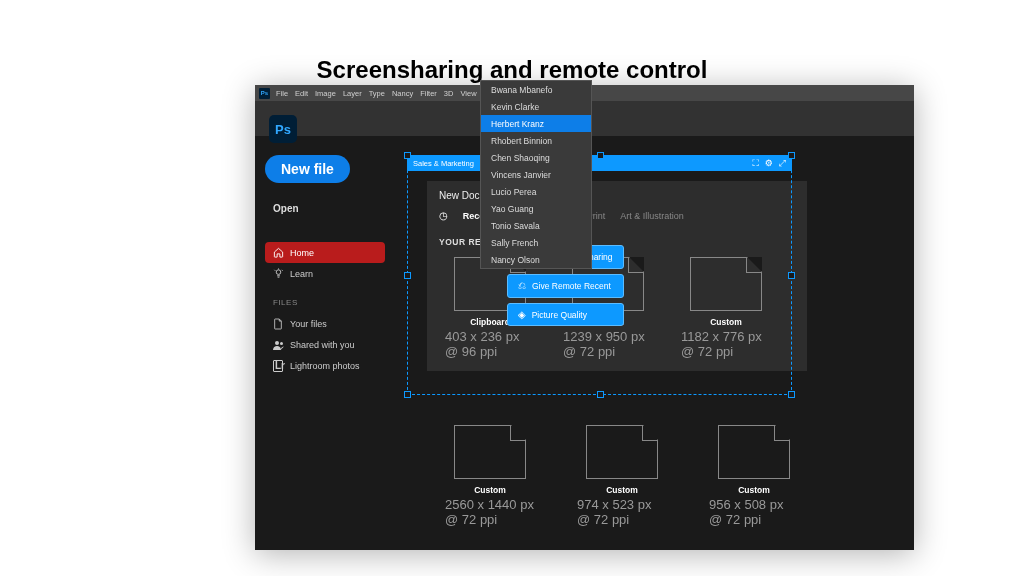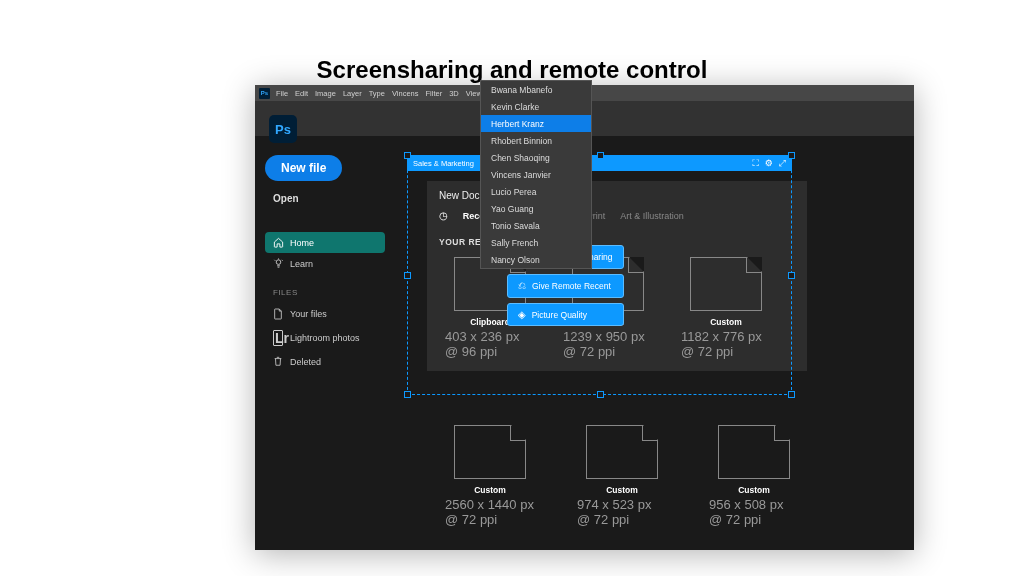--- a/index.html
+++ b/index.html
@@ -78,42 +78,42 @@
   top: 70px;
   width: 140px;
   padding: 0 10px;
 }
 .new-file-btn {
   background: #0d7ee8;
   color: #fff;
   border: none;
   border-radius: 14px;
   padding: 6px 16px;
-  font-size: 12px;
+  font-size: 14px;
   font-weight: 600;
   display: block;
-  margin-bottom: 12px;
+  margin-bottom: 20px;
 }
 .open-text {
   color: #ddd;
   font-size: 10px;
   font-weight: 600;
   padding-left: 8px;
 }
 .nav-group { margin-top: 28px; }
 .nav-item {
   display: flex;
   align-items: center;
   padding: 5px 8px;
   color: #ccc;
   font-size: 9px;
   gap: 7px;
   border-radius: 4px;
 }
-.nav-item.active { background: #0f766e; color: #fff; }
+.nav-item.active { background: #b91c1c; color: #fff; }
 .nav-icon { width: 10px; display: inline-block; text-align: center; }
 .files-label {
   color: #888;
   font-size: 8px;
   font-weight: 400;
   margin: 14px 0 6px 8px;
   letter-spacing: 0.5px;
 }
 .main-area {
   position: absolute;
@@ -301,21 +301,21 @@
 
 <div class="app-window">
 
   <div class="menubar">
     <div class="ps-badge">Ps</div>
     <span>File</span>
     <span>Edit</span>
     <span>Image</span>
     <span>Layer</span>
     <span>Type</span>
-    <span>Vincens</span>
+    <span>Nancy</span>
     <span>Filter</span>
     <span>3D</span>
     <span>View</span>
     <span>Plugins</span>
     <span>Window</span>
     <span>Help</span>
   </div>
   <div class="top-area"></div>
 
   <div class="logo-area">
@@ -350,30 +350,33 @@
     <div class="nav-item">
       <span class="nav-icon">
         <svg width="10" height="12" viewBox="0 0 24 28" fill="none" stroke="#ccc" stroke-width="2">
             <path d="M5 2h10l5 5v18a1 1 0 01-1 1H5a1 1 0 01-1-1V3a1 1 0 011-1z"></path>
             <path d="M15 2v5h5"></path>
           </svg>
       </span>
       <span>Your files</span>
     </div>
     <div class="nav-item">
-      <span class="nav-icon" style="font-size:14px;font-weight:700;border:1px solid #ccc;padding:0 1px;border-radius:1px;line-height:1;">Lr</span>
-      <span>Lightroom photos</span>
-    </div>
-    <div class="nav-item">
       <span class="nav-icon">
-        <svg width="10" height="11" viewBox="0 0 24 26" fill="none" stroke="#ccc" stroke-width="2">
-            <path d="M4 6h16M9 3h6m-9 3l1 16h10l1-16"></path>
+        <svg width="12" height="10" viewBox="0 0 24 20" fill="#ccc">
+            <circle cx="8" cy="6" r="4"></circle>
+            <path d="M0 20c0-5 4-8 8-8s8 3 8 8"></path>
+            <circle cx="17" cy="7" r="3"></circle>
+            <path d="M15 20c1-5 4-7 7-7"></path>
           </svg>
       </span>
-      <span>Deleted</span>
+      <span>Shared with you</span>
+    </div>
+    <div class="nav-item">
+      <span class="nav-icon" style="font-size:10px;font-weight:700;border:1px solid #ccc;padding:0 1px;border-radius:1px;line-height:1;">Lr</span>
+      <span>Lightroom photos</span>
     </div>
   </div>
 
   <div class="main-area">
 
     <div class="share-header">
       <span>Sales &amp; Marketing</span>
       <div class="share-header-icons">
         <span>⛶</span>
         <span>⚙</span>

